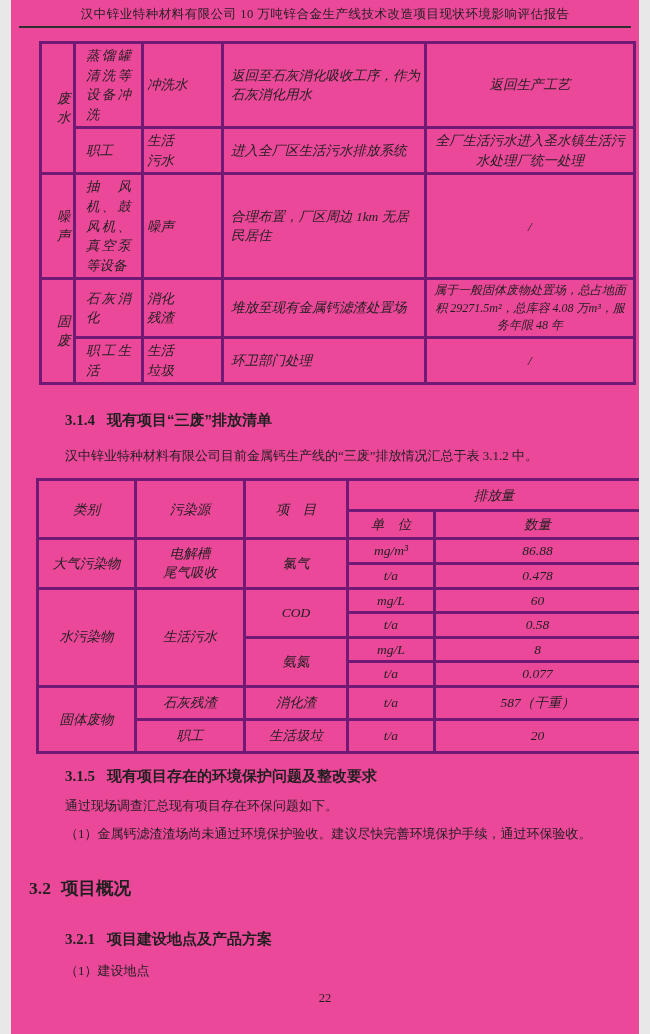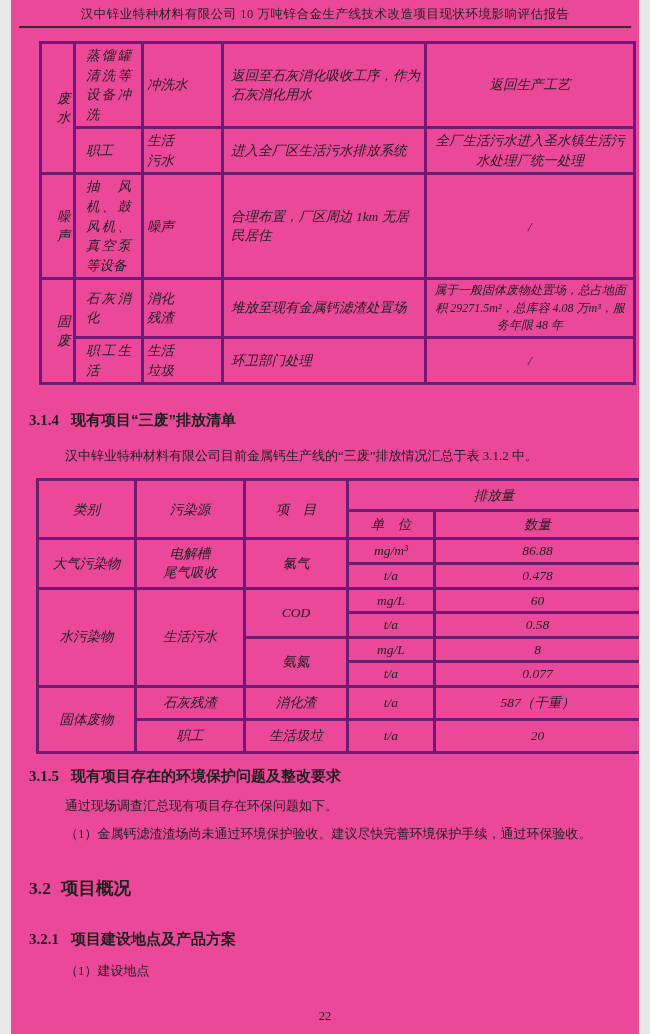--- a/index.html
+++ b/index.html
@@ -46,21 +46,21 @@
   .t2 { width: 603px; margin: 8px 0 0 25px; }
   .t2 td { padding: 1px 4px; }
   .pre { white-space: pre-line; }
   
   .h3 {
     margin: 26px 0 0 18px;
     font-family: "Liberation Sans", "DejaVu Sans", sans-serif;
     font-weight: bold;
     font-size: 15px;
   }
-  .h3 .num { margin-right: 12px; font-family: "Liberation Serif", serif; }
+  .h3 .num { margin-right: 12px; font-family: "Liberation Serif", serif; margin-left: 36px; }
   .h2 {
     margin: 28px 0 0 18px;
     font-family: "Liberation Sans", "DejaVu Sans", sans-serif;
     font-weight: bold;
     font-size: 17.5px;
   }
   .h2 .num { margin-right: 10px; font-family: "Liberation Serif", serif; }
   .para {
     margin: 12px 28px 0 28px;
     font-size: 13px;
@@ -68,21 +68,21 @@
     text-indent: 2em;
     text-align: justify;
   }
   .caption {
     margin: 10px 0 0 0;
     text-align: center;
     font-size: 14px;
   }
   .page-number {
     position: absolute;
-    bottom: 10px;
+    bottom: 28px;
     left: 0;
     width: 100%;
     text-align: center;
     font-size: 12.5px;
   }
 </style>
 </head>
 <body>
 
 <div class="page">

